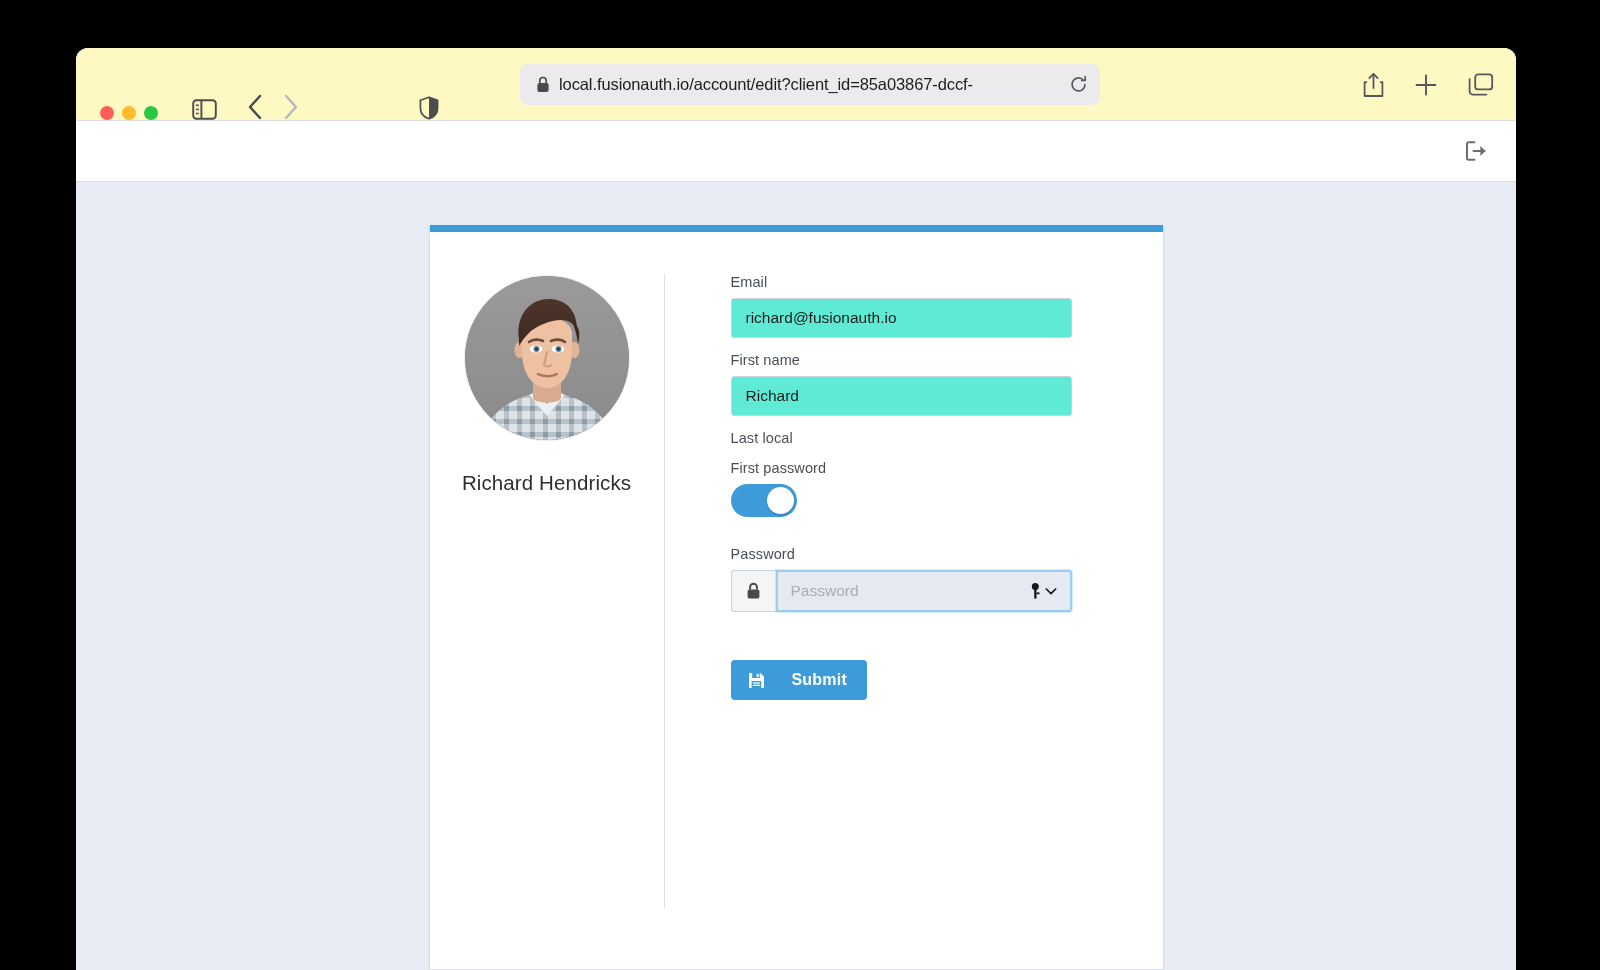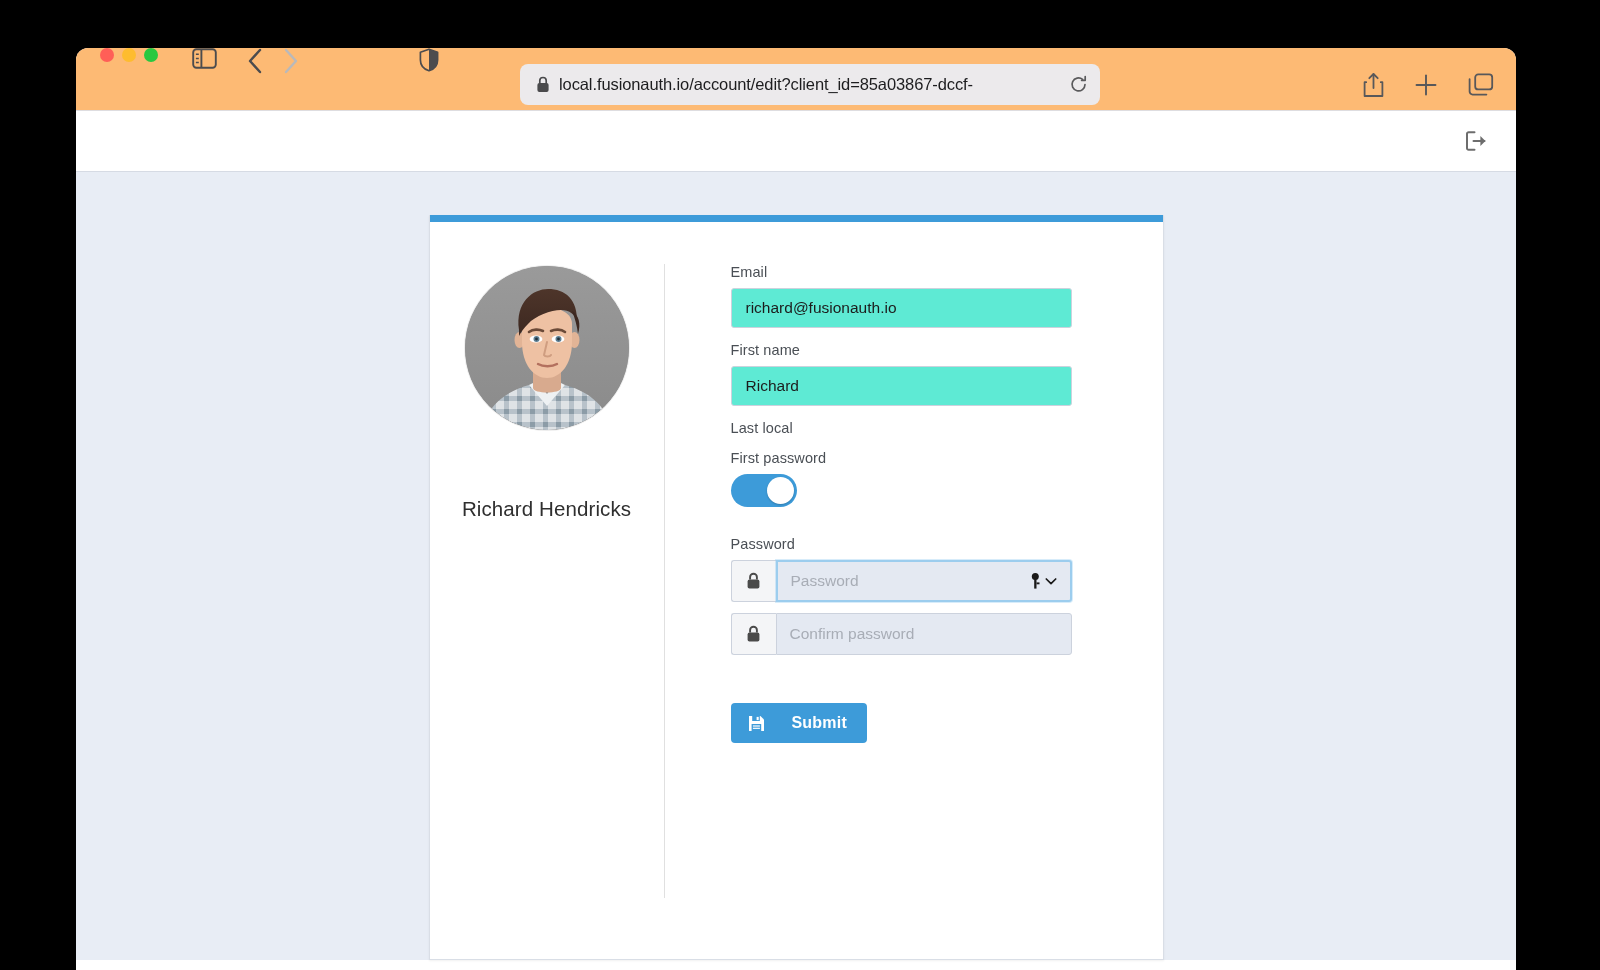--- a/index.html
+++ b/index.html
@@ -29,25 +29,25 @@
     background: #ffffff;
     border-top-left-radius: 12px;
     border-top-right-radius: 12px;
     overflow: hidden;
     box-shadow: 0 6px 30px rgba(0,0,0,0.35);
   }
 
   
   .toolbar {
     position: relative;
-    height: 63px;
-    background: #fdba74;
+    height: 73px;
+    background: #fef9c3;
     border-bottom: 1px solid #dedde0;
     display: flex;
-    align-items: flex-start;
+    align-items: flex-end;
   }
 
   .traffic-lights {
     display: flex;
     align-items: center;
     gap: 8px;
     margin-left: 24px;
   }
   .tl { width: 14px; height: 14px; border-radius: 50%; display: block; }
   .tl-red { background: #ff5f57; }
@@ -151,21 +151,20 @@
   }
 
   
   .profile-col {
     width: 234px;
     flex: 0 0 234px;
     display: flex;
     flex-direction: column;
     align-items: center;
     padding-top: 2px;
-    gap: 36px;
   }
   .avatar {
     width: 164px;
     height: 164px;
     border-radius: 50%;
     overflow: hidden;
     background: #8f8f8f;
     box-shadow: 0 0 0 1px rgba(0,0,0,0.07);
   }
   .avatar svg { display: block; }
@@ -486,31 +485,20 @@
                     <rect x="5.2" y="6.6" width="2.3" height="10" fill="#1a1a1a"></rect>
                     <rect x="7.5" y="10.4" width="3" height="1.9" fill="#1a1a1a"></rect>
                   </svg>
                   <svg width="14" height="14" viewBox="0 0 14 14" fill="none">
                     <path d="M2.3 5 L7 9.7 L11.7 5" stroke="#1a1a1a" stroke-width="1.7" stroke-linecap="round" stroke-linejoin="round" fill="none"></path>
                   </svg>
                 </span>
               </div>
             </div>
 
-            <div class="input-group">
-              <span class="input-addon">
-                <svg width="15" height="18" viewBox="0 0 15 18" fill="none">
-                  <rect x="1.6" y="7.6" width="11.8" height="9" rx="1.8" fill="#4a4a4a"></rect>
-                  <path d="M4.1 7.6 V5.1 C4.1 3.3 5.6 1.8 7.5 1.8 C9.4 1.8 10.9 3.3 10.9 5.1 V7.6" stroke="#4a4a4a" stroke-width="1.9" fill="none"></path>
-                </svg>
-              </span>
-              <div class="pw-field">
-                <span class="pw-placeholder">Confirm password</span>
-              </div>
-            </div>
 
             <button class="submit-btn">
               <span>
                 <svg width="17" height="17" viewBox="0 0 17 17" fill="none">
                   <path d="M1 1 H12.4 L16 4.6 V16 H1 Z" fill="#ffffff"></path>
                   <rect x="4.2" y="1" width="7.6" height="5" fill="#3d9bd9"></rect>
                   <rect x="8.6" y="1.9" width="2.1" height="3.2" fill="#ffffff"></rect>
                   <rect x="3.6" y="9" width="9.6" height="7" fill="#3d9bd9"></rect>
                   <rect x="4.9" y="10.4" width="7" height="1.2" fill="#ffffff"></rect>
                   <rect x="4.9" y="12.7" width="7" height="1.2" fill="#ffffff"></rect>

